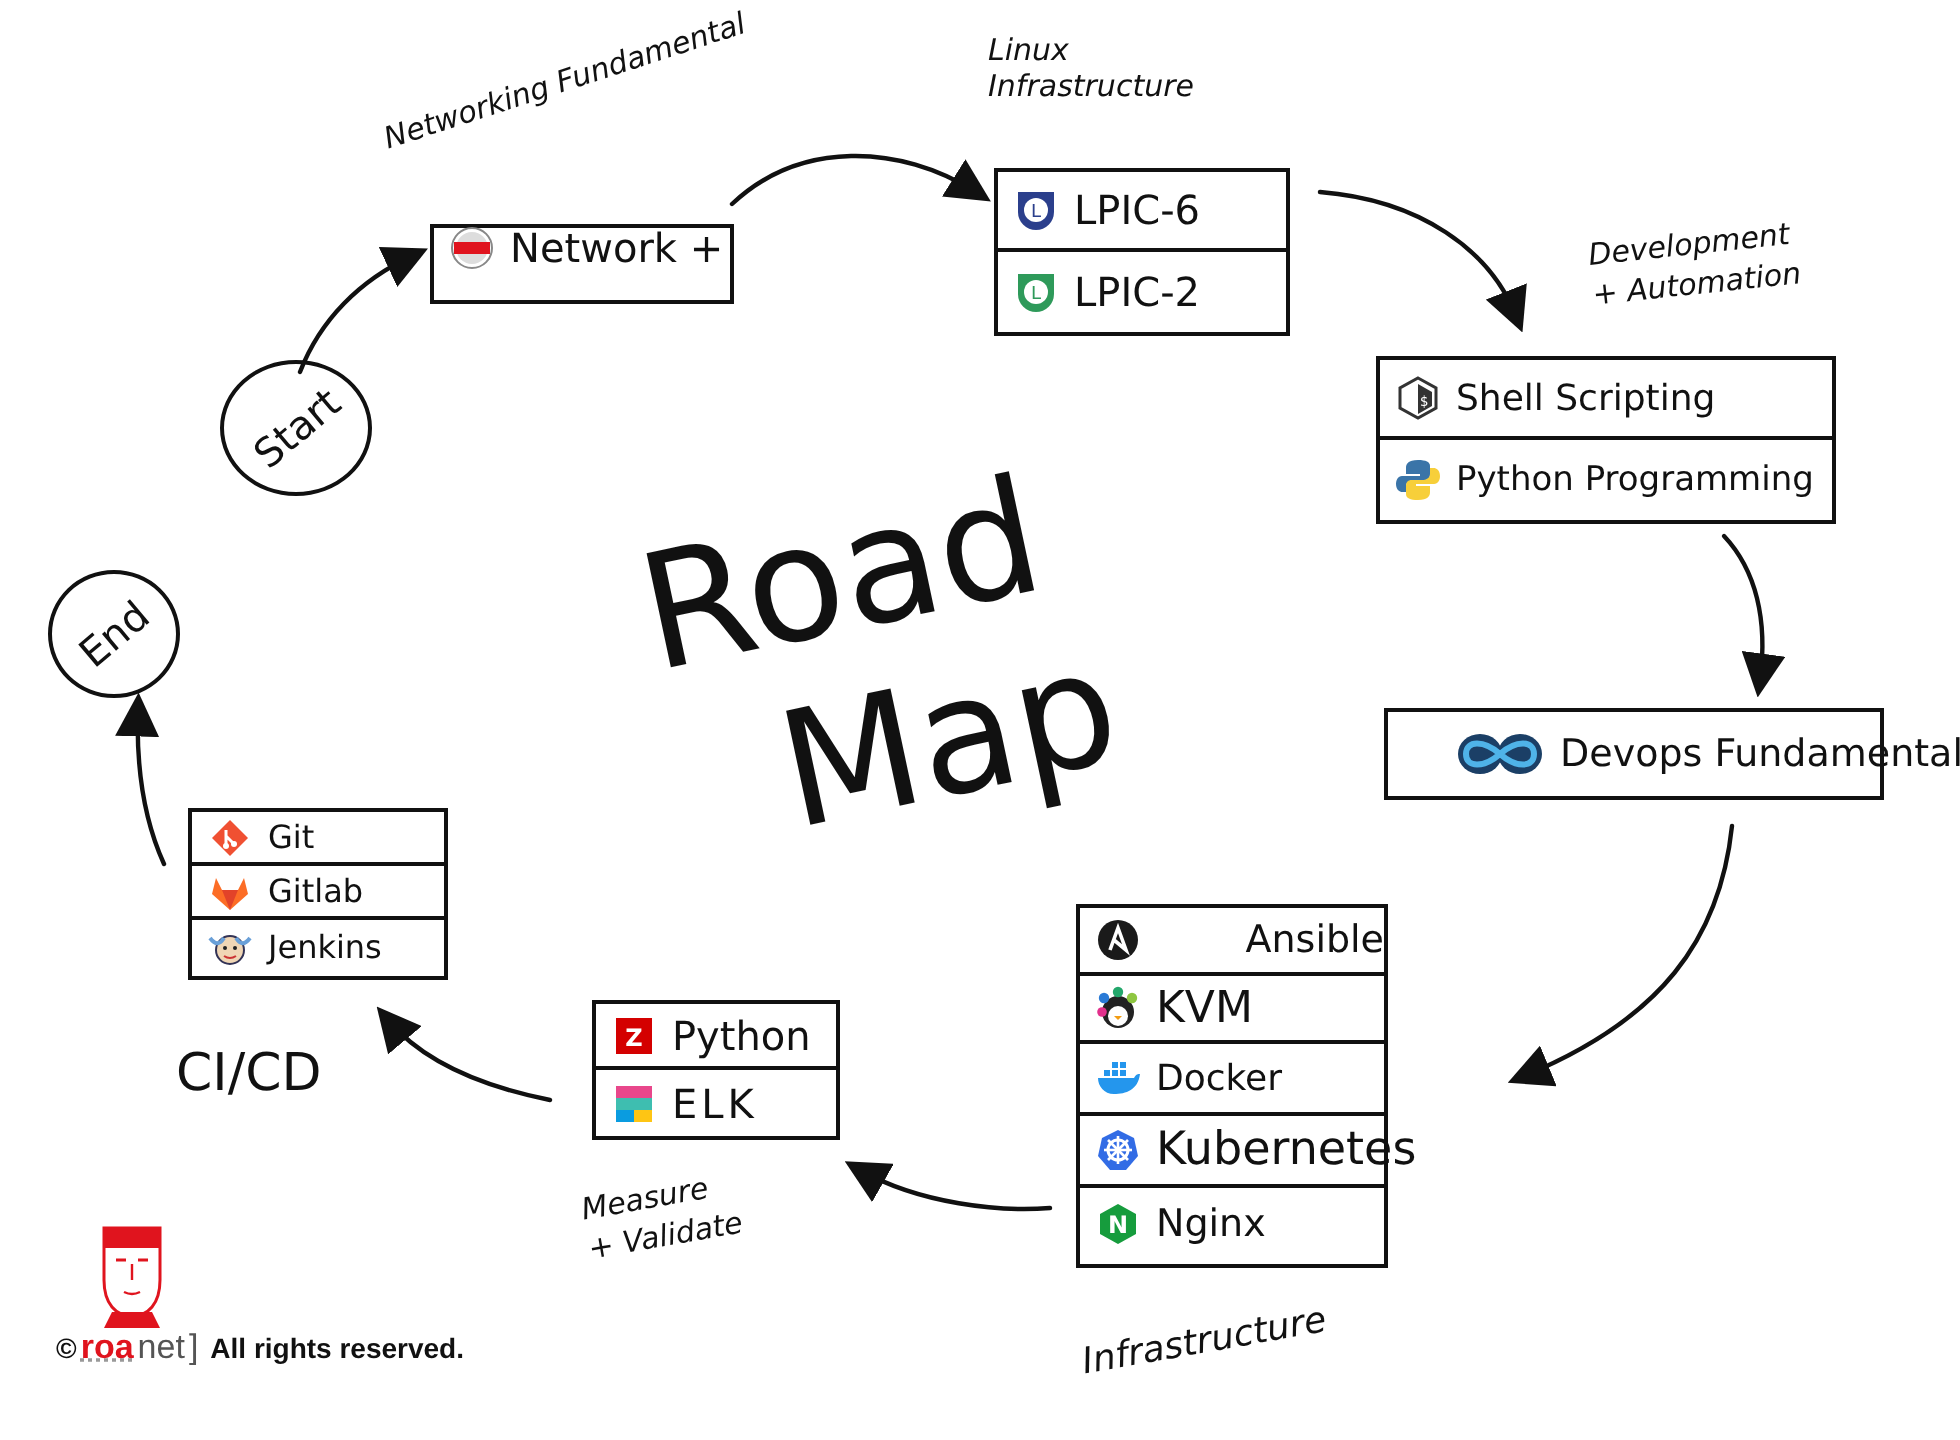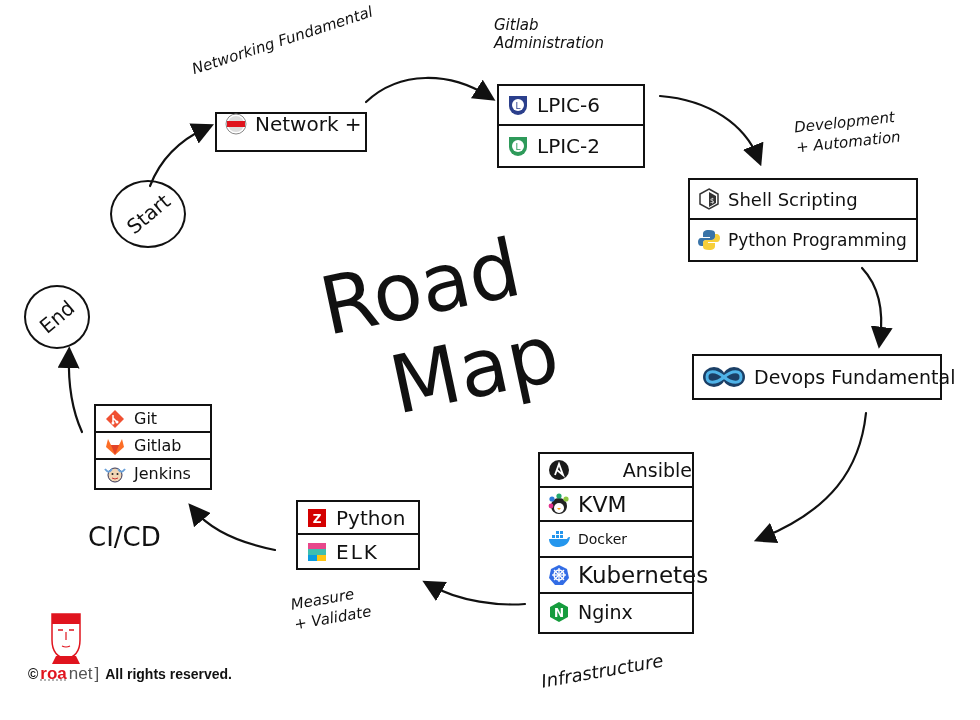--- a/index.html
+++ b/index.html
@@ -60,21 +60,21 @@
           <circle cx="11" cy="11" r="10" fill="#fff" stroke="#888"></circle>
           <circle cx="11" cy="11" r="8" fill="#ddd"></circle>
           <rect x="2" y="8" width="18" height="6" fill="#e0141e"></rect>
         </svg>
     </span>
     <span class="row-text" style="font-size:20px;">Network +</span>
   </div>
 </div>
 
 <div class="label" style="left:494px; top:16px; width:120px; white-space:normal; line-height:18px;">
-  <span>Gitlab Administration</span>
+  <span>Linux Infrastructure</span>
 </div>
 <div class="box" style="left:497px; top:84px; width:148px; height:84px;">
   <div class="row" style="height:40px;">
     <span class="ico">
       <svg width="22" height="22" viewBox="0 0 22 22">
           <path d="M2,2 H20 V12 A9,9 0 0 1 2,12 Z" fill="#2b3f8c"></path>
           <circle cx="11" cy="11" r="6" fill="#fff"></circle>
           <text x="11" y="14.5" font-size="9" text-anchor="middle" fill="#2b3f8c" font-family="DejaVu Sans, sans-serif">L</text>
         </svg>
     </span>
@@ -112,21 +112,21 @@
       <svg width="22" height="22" viewBox="0 0 22 22">
           <path d="M11,1 C6,1 5,3 5,5 V8 H12 V9 H3 C1,9 0,11 0,13 C0,16 2,17 3,17 H5 V14 C5,12 7,11 9,11 H14 C16,11 17,10 17,8 V4 C17,2 15,1 11,1 Z" fill="#3a74a8"></path>
           <path d="M11,21 C16,21 17,19 17,17 V14 H10 V13 H19 C21,13 22,11 22,9 C22,6 20,5 19,5 H17 V8 C17,10 15,11 13,11 H8 C6,11 5,12 5,14 V18 C5,20 7,21 11,21 Z" fill="#f7cf3a"></path>
         </svg>
     </span>
     <span class="row-text" style="font-size:17px;">Python Programming</span>
   </div>
 </div>
 
 <div class="box" style="left:692px; top:354px; width:250px; height:46px;">
-  <div class="row" style="height:42px;">
+  <div class="row" style="height:42px;margin-left:26px;">
     <span class="ico" style="width:44px;">
       <svg width="44" height="22" viewBox="0 0 44 22">
           <ellipse cx="12" cy="11" rx="11" ry="10" fill="#1b3f66"></ellipse>
           <ellipse cx="32" cy="11" rx="11" ry="10" fill="#1b3f66"></ellipse>
           <path d="M5,11 C5,4 14,4 22,11 C30,18 39,18 39,11 C39,4 30,4 22,11 C14,18 5,18 5,11 Z" fill="none" stroke="#4fb3e8" stroke-width="3"></path>
         </svg>
     </span>
     <span class="row-text" style="font-size:19px;">Devops Fundamental</span>
   </div>
 </div>
@@ -159,21 +159,21 @@
     <span class="ico">
       <svg width="22" height="22" viewBox="0 0 22 22">
           <path d="M1,11 H19 C20,9 21,9 22,9 C21,17 15,19 9,19 C4,19 1,15 1,11 Z" fill="#2496ed"></path>
           <rect x="4" y="7" width="3" height="3" fill="#2496ed"></rect>
           <rect x="8" y="7" width="3" height="3" fill="#2496ed"></rect>
           <rect x="12" y="7" width="3" height="3" fill="#2496ed"></rect>
           <rect x="8" y="3" width="3" height="3" fill="#2496ed"></rect>
           <rect x="12" y="3" width="3" height="3" fill="#2496ed"></rect>
         </svg>
     </span>
-    <span class="row-text" style="font-size:14px;">Docker</span>
+    <span class="row-text" style="font-size:18px;">Docker</span>
   </div>
   <div class="row" style="height:36px;">
     <span class="ico">
       <svg width="22" height="22" viewBox="0 0 22 22">
           <path d="M11,1 L19,5 L21,14 L15,21 H7 L1,14 L3,5 Z" fill="#326ce5"></path>
           <circle cx="11" cy="11" r="5" fill="none" stroke="#fff" stroke-width="1.5"></circle>
           <g stroke="#fff" stroke-width="1.3">
             <line x1="11" y1="4" x2="11" y2="18"></line>
             <line x1="4" y1="11" x2="18" y2="11"></line>
             <line x1="6" y1="6" x2="16" y2="16"></line>
@@ -217,21 +217,21 @@
         </svg>
     </span>
     <span class="row-text" style="font-size:20px; letter-spacing:2px;">ELK</span>
   </div>
 </div>
 <div class="label" style="left:292px; top:588px; transform:rotate(-10deg); line-height:20px;">
   <div>Measure</div>
   <div>+ Validate</div>
 </div>
 
-<div class="box" style="left:94px; top:404px; width:118px; height:86px;">
+<div class="box" style="left:94px; top:404px; width:130px; height:86px;">
   <div class="row" style="height:27px;">
     <span class="ico">
       <svg width="20" height="20" viewBox="0 0 20 20">
           <path d="M10,1 L19,10 L10,19 L1,10 Z" fill="#f05032"></path>
           <path d="M8,6 V14 M8,9 L12,13" stroke="#fff" stroke-width="1.5" fill="none"></path>
           <circle cx="8" cy="14" r="1.5" fill="#fff"></circle>
           <circle cx="12" cy="13" r="1.5" fill="#fff"></circle>
         </svg>
     </span>
     <span class="row-text" style="font-size:16px;">Git</span>

